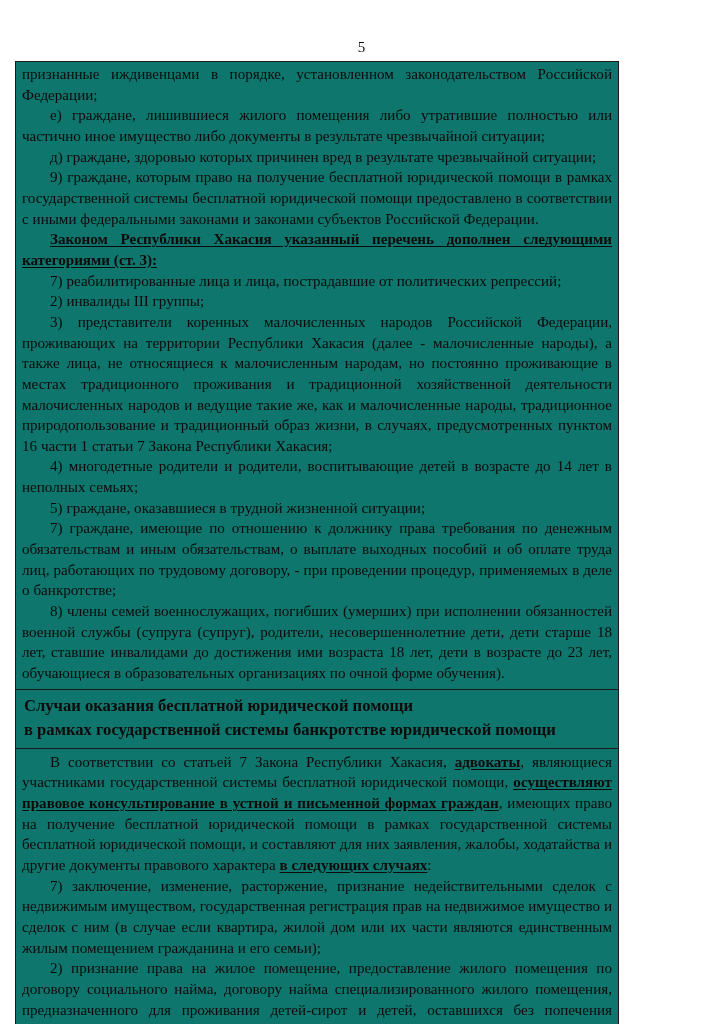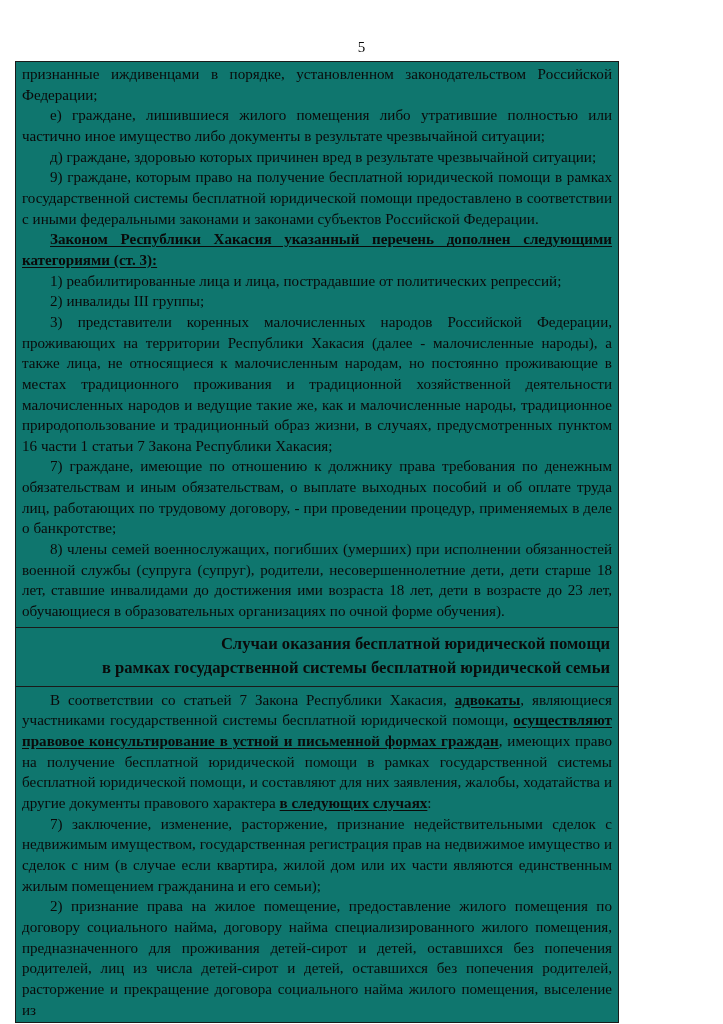--- a/index.html
+++ b/index.html
@@ -71,21 +71,21 @@
 
   
   .section-band {
     border-top: 1px solid #1a1a1a;
     border-bottom: 1px solid #1a1a1a;
     padding: 4px 8px 6px 8px;
     margin-top: 3px;
   }
   .section-band p {
     margin: 0;
-    text-align: right;
+    text-align: left;
     font-weight: bold;
     font-size: 16.6px;
     line-height: 24px;
   }
 
   .after-band {
     padding-top: 3px;
   }
 
   .pad-top { padding-top: 2px; }
@@ -105,30 +105,32 @@
       <p class="para indent">е) граждане, лишившиеся жилого помещения либо утратившие полностью или частично иное имущество либо документы в результате чрезвычайной ситуации;</p>
       <p class="para indent">д) граждане, здоровью которых причинен вред в результате чрезвычайной ситуации;</p>
       <p class="para indent">9) граждане, которым право на получение бесплатной юридической помощи в рамках государственной системы бесплатной юридической помощи предоставлено в соответствии с иными федеральными законами и законами субъектов Российской Федерации.</p>
     </div>
 
     <div class="block">
       <p class="para indent"><span class="bu">Законом Республики Хакасия указанный перечень дополнен следующими категориями (ст. 3):</span></p>
     </div>
 
     <div class="block">
-      <p class="para indent">1) реабилитированные лица и лица, пострадавшие от политических репрессий;</p>
+      <p class="para indent">7) реабилитированные лица и лица, пострадавшие от политических репрессий;</p>
       <p class="para indent">2) инвалиды III группы;</p>
       <p class="para indent">3) представители коренных малочисленных народов Российской Федерации, проживающих на территории Республики Хакасия (далее - малочисленные народы), а также лица, не относящиеся к малочисленным народам, но постоянно проживающие в местах традиционного проживания и традиционной хозяйственной деятельности малочисленных народов и ведущие такие же, как и малочисленные народы, традиционное природопользование и традиционный образ жизни, в случаях, предусмотренных пунктом 16 части 1 статьи 7 Закона Республики Хакасия;</p>
+      <p class="para indent">4) многодетные родители и родители, воспитывающие детей в возрасте до 14 лет в неполных семьях;</p>
+      <p class="para indent">5) граждане, оказавшиеся в трудной жизненной ситуации;</p>
       <p class="para indent">7) граждане, имеющие по отношению к должнику права требования по денежным обязательствам и иным обязательствам, о выплате выходных пособий и об оплате труда лиц, работающих по трудовому договору, - при проведении процедур, применяемых в деле о банкротстве;</p>
       <p class="para indent pad-bot">8) члены семей военнослужащих, погибших (умерших) при исполнении обязанностей военной службы (супруга (супруг), родители, несовершеннолетние дети, дети старше 18 лет, ставшие инвалидами до достижения ими возраста 18 лет, дети в возрасте до 23 лет, обучающиеся в образовательных организациях по очной форме обучения).</p>
     </div>
 
     <div class="section-band">
       <p>Случаи оказания бесплатной юридической помощи</p>
-      <p>в рамках государственной системы бесплатной юридической семьи</p>
+      <p>в рамках государственной системы банкротстве юридической помощи</p>
     </div>
 
     <div class="block after-band">
       <p class="para indent"><span>В соответствии со статьей 7 Закона Республики Хакасия, </span><span class="bu">адвокаты</span><span>, являющиеся участниками государственной системы бесплатной юридической помощи, </span><span class="bu">осуществляют правовое консультирование в устной и письменной формах граждан</span><span>, имеющих право на получение бесплатной юридической помощи в рамках государственной системы бесплатной юридической помощи, и составляют для них заявления, жалобы, ходатайства и другие документы правового характера </span><span class="bu">в следующих случаях</span><span>:</span></p>
     </div>
 
     <div class="block pad-bot">
       <p class="para indent">7) заключение, изменение, расторжение, признание недействительными сделок с недвижимым имуществом, государственная регистрация прав на недвижимое имущество и сделок с ним (в случае если квартира, жилой дом или их части являются единственным жилым помещением гражданина и его семьи);</p>
       <p class="para indent">2) признание права на жилое помещение, предоставление жилого помещения по договору социального найма, договору найма специализированного жилого помещения, предназначенного для проживания детей-сирот и детей, оставшихся без попечения родителей, лиц из числа детей-сирот и детей, оставшихся без попечения родителей, расторжение и прекращение договора социального найма жилого помещения, выселение из</p>
     </div>

